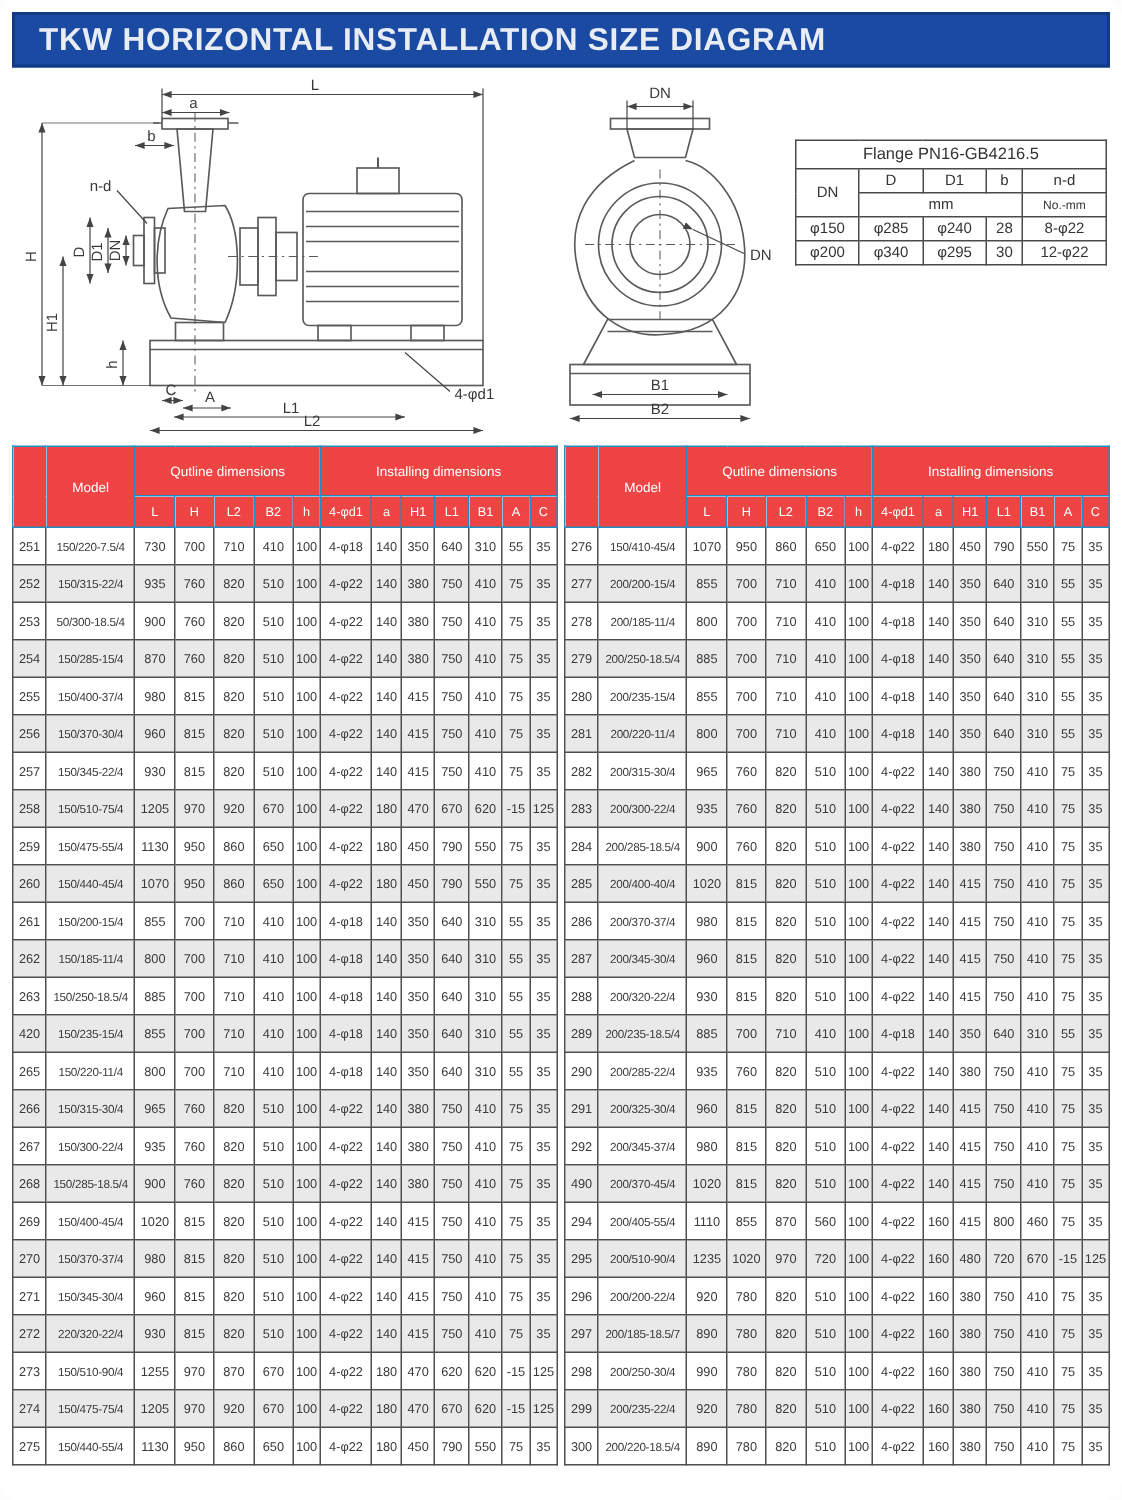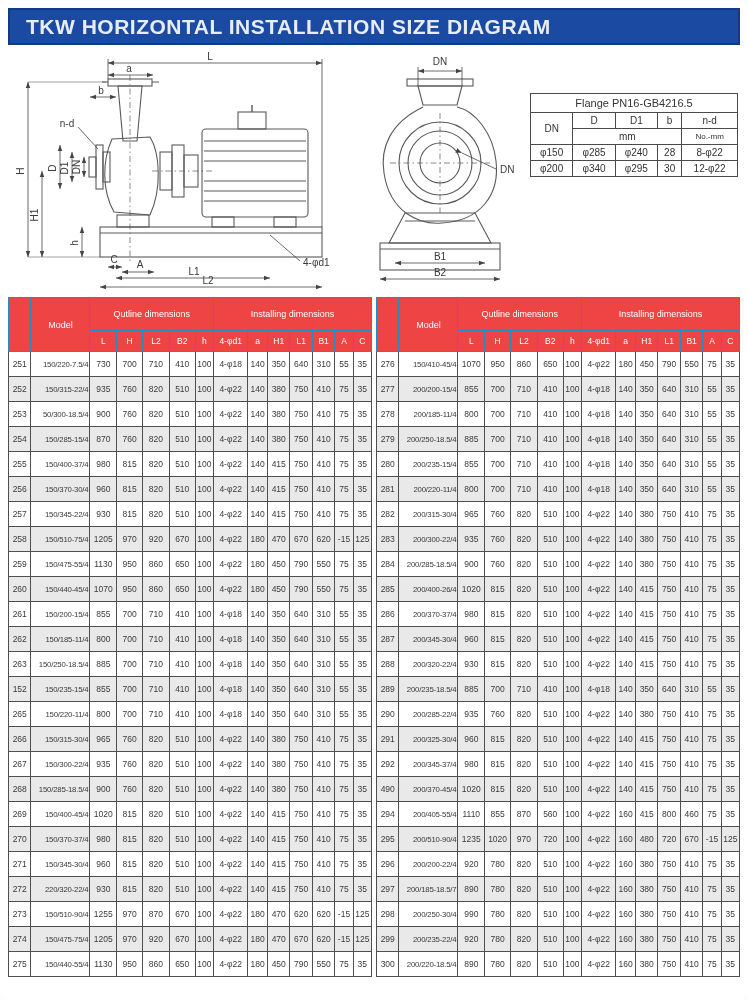--- a/index.html
+++ b/index.html
@@ -33,21 +33,21 @@
   table.main { border-collapse:collapse; table-layout:fixed; width:364px; font-size:8.5px; }
   table.main th, table.main td {
     border:1px solid #4f4f4f; text-align:center; vertical-align:middle;
     padding:0 1px; color:#3a3a3a; overflow:hidden; white-space:nowrap;
   }
   table.main thead th { background:#ef4444; color:#fff; font-weight:normal; border-color:#1c8ec4; }
   table.main thead tr.grp th { height:33px; font-size:9px; }
   table.main thead tr.sub th { height:21px; font-size:8.5px; }
   table.main tbody td { height:25px; background:#fff; }
   table.main tbody tr:nth-child(even) td { background:#e9e9e9; }
-  table.main td.model-col { font-size:7.8px; letter-spacing:-0.2px;text-align:right; }
+  table.main td.model-col { font-size:7.8px; letter-spacing:-0.2px; }
   col.c-no{width:6.4%} col.c-model{width:16.8%} col.c-l{width:7.6%} col.c-h{width:7.4%}
   col.c-l2{width:7.6%} col.c-b2{width:7.4%} col.c-hs{width:5.2%} col.c-d1{width:9.8%}
   col.c-a{width:5.6%} col.c-h1{width:6.4%} col.c-l1{width:6.4%} col.c-b1{width:6.4%}
   col.c-aa{width:5.2%} col.c-c{width:5.2%}
 </style>
 </head>
 <body>
 
 <div class="page">
 
@@ -454,21 +454,21 @@
             <td>100</td>
             <td>4-φ18</td>
             <td>140</td>
             <td>350</td>
             <td>640</td>
             <td>310</td>
             <td>55</td>
             <td>35</td>
           </tr>
           <tr>
-            <td>152</td>
+            <td>420</td>
             <td class="model-col">150/235-15/4</td>
             <td>855</td>
             <td>700</td>
             <td>710</td>
             <td>410</td>
             <td>100</td>
             <td>4-φ18</td>
             <td>140</td>
             <td>350</td>
             <td>640</td>
@@ -834,21 +834,21 @@
             <td>4-φ22</td>
             <td>140</td>
             <td>380</td>
             <td>750</td>
             <td>410</td>
             <td>75</td>
             <td>35</td>
           </tr>
           <tr>
             <td>285</td>
-            <td class="model-col">200/400-26/4</td>
+            <td class="model-col">200/400-40/4</td>
             <td>1020</td>
             <td>815</td>
             <td>820</td>
             <td>510</td>
             <td>100</td>
             <td>4-φ22</td>
             <td>140</td>
             <td>415</td>
             <td>750</td>
             <td>410</td>

